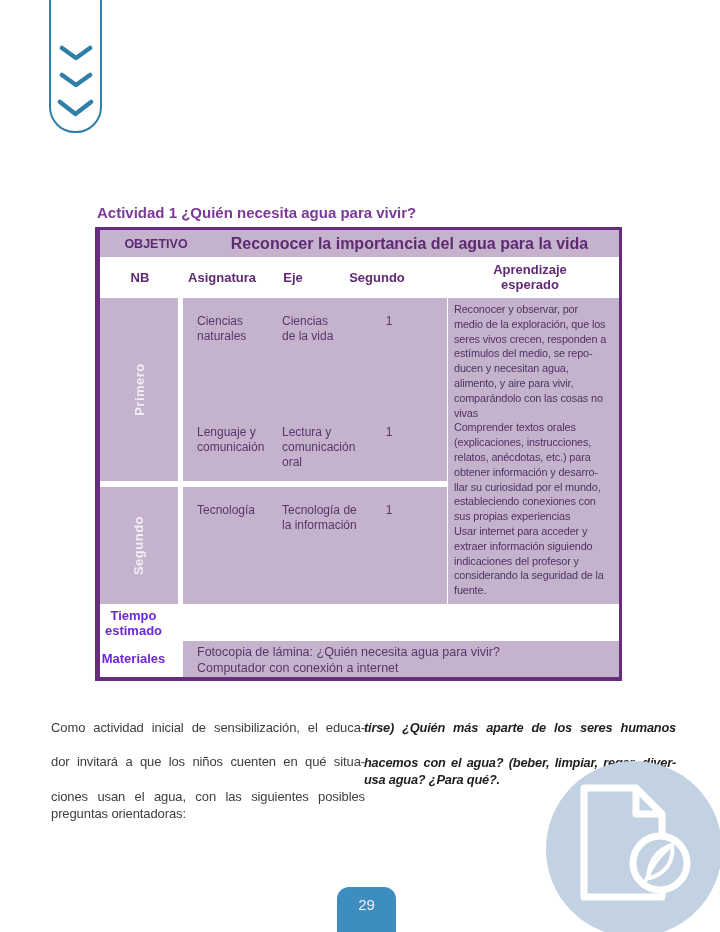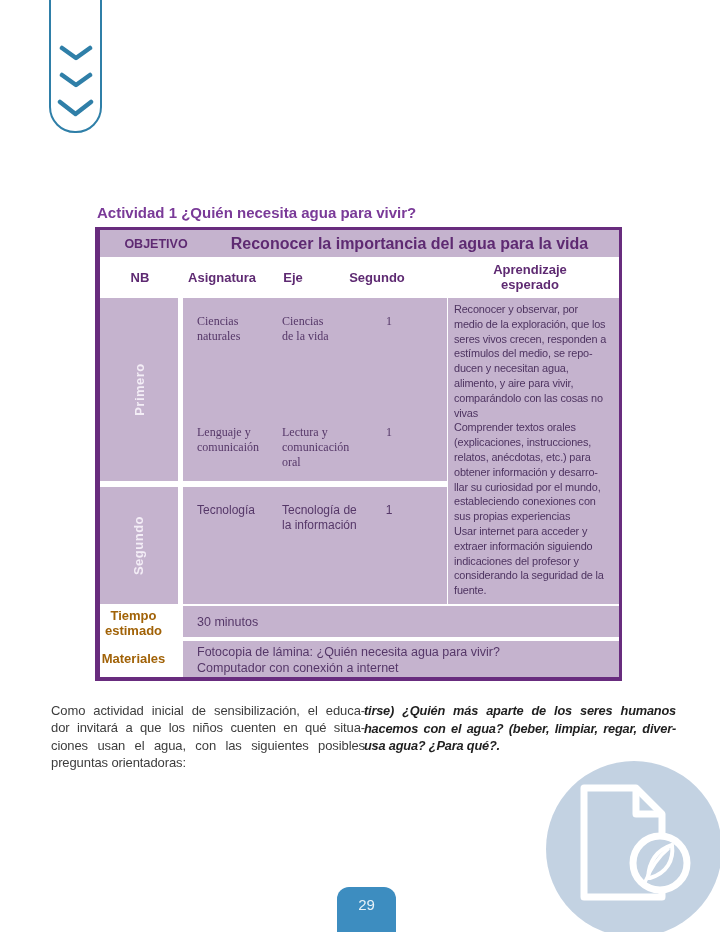--- a/index.html
+++ b/index.html
@@ -52,32 +52,32 @@
   .mcell.e { left:99px; width:104px; }
   .mcell.u { left:193px; width:26px; text-align:center; }
   .aprblock {
     position:absolute; left:348px; top:68px; width:171px; height:306px;
     background:#c5b3ce; padding:4px 2px 0 6px;
     font-size:10.9px; line-height:14.8px; letter-spacing:-0.15px;
     color:#4d3360; white-space:pre-line;
   }
   .lbl {
     position:absolute; left:0; width:67px; text-align:center;
-    font-size:13px; font-weight:bold; color:#a16207;
+    font-size:13px; font-weight:bold; color:#6d28d9;
     white-space:pre-line; line-height:15px;
   }
   .valbar { position:absolute; left:83px; width:436px; background:#c5b3ce;
             font-size:12.5px; color:#553768; }
   .tiempo-bar { top:376px; height:31px; display:flex; align-items:center; padding-left:14px; }
   .mat-bar { top:411px; height:36px; padding:3px 0 0 14px; white-space:pre-line; line-height:16px; }
 
   
   .para { position:absolute; top:702px; }
   .para .line { white-space:nowrap; }
-  .para .line.j { text-align:justify; text-align-last:justify; }
+  .para .line.j { text-align:justify; text-align-last:justify;margin-top:17px; }
   .leftp { left:51px; width:314px; font-size:13px; line-height:17.3px;
            color:#3d3d3d; letter-spacing:-0.1px; }
   .rightp { left:364px; width:312px; font-size:12.8px; line-height:17.6px;
             font-weight:bold; font-style:italic; color:#1f1f1f; letter-spacing:-0.2px; }
 
   
   .pagenum {
     position:absolute; left:337px; top:887px; width:59px; height:52px;
     background:#3d8dc0; border-radius:12px 12px 0 0;
     color:#e8f2f8; font-size:15px; text-align:center; padding-top:9px;
@@ -122,21 +122,21 @@
     <div class="hdr" style="left:430px; top:32px;">Aprendizaje
 esperado</div>
 
     <div class="nbcell" style="top:68px; height:183px;">
       <span>Primero</span>
     </div>
     <div class="nbcell" style="top:257px; height:117px;">
       <span>Segundo</span>
     </div>
 
-    <div class="midblock" style="top:68px; height:183px;font-family:Liberation Serif, serif;">
+    <div class="midblock" style="top:68px; height:183px;">
       <div class="subrow" style="top:16px;">
         <div class="mcell a">Ciencias
 naturales</div>
         <div class="mcell e">Ciencias
 de la vida</div>
         <div class="mcell u">1</div>
       </div>
       <div class="subrow" style="top:127px;">
         <div class="mcell a">Lenguaje y
 comunicaión</div>
@@ -172,21 +172,20 @@
 estableciendo conexiones con
 sus propias experiencias
 Usar internet para acceder y
 extraer información siguiendo
 indicaciones del profesor y
 considerando la seguridad de la
 fuente.</div>
 
     <div class="lbl" style="top:378px;">Tiempo
 estimado</div>
-    <div class="valbar tiempo-bar">30 minutos</div>
 
     <div class="lbl" style="top:421px;">Materiales</div>
     <div class="valbar mat-bar">Fotocopia de lámina: ¿Quién necesita agua para vivir?
 Computador con conexión a internet</div>
   </div>
 
   <div class="para leftp">
     <div class="line j">Como actividad inicial de sensibilización, el educa-</div>
     <div class="line j">dor invitará a que los niños cuenten en qué situa-</div>
     <div class="line j">ciones usan el agua, con las siguientes posibles</div>

